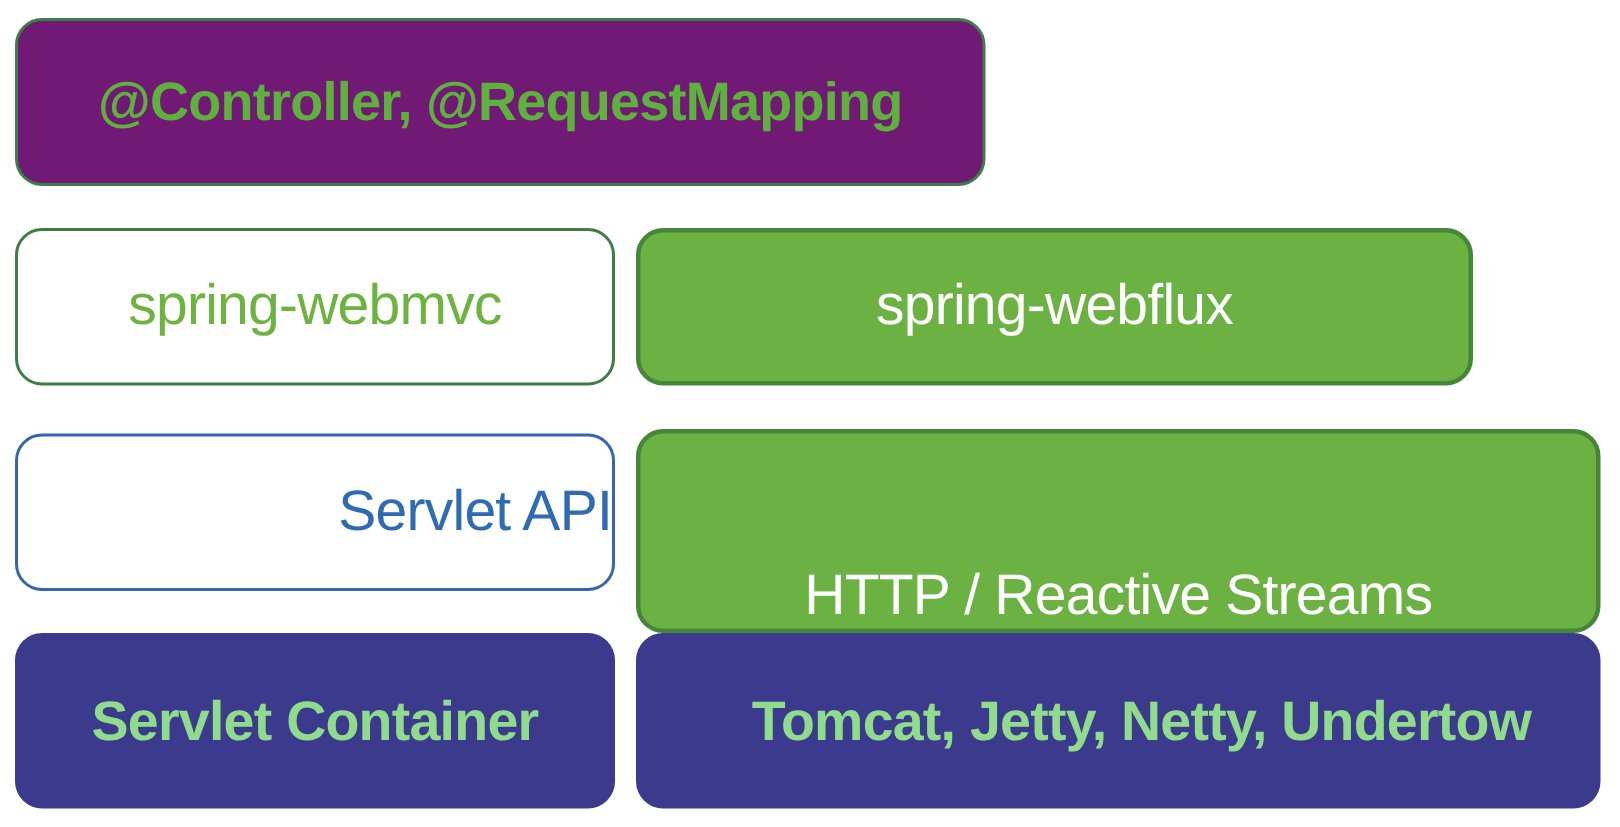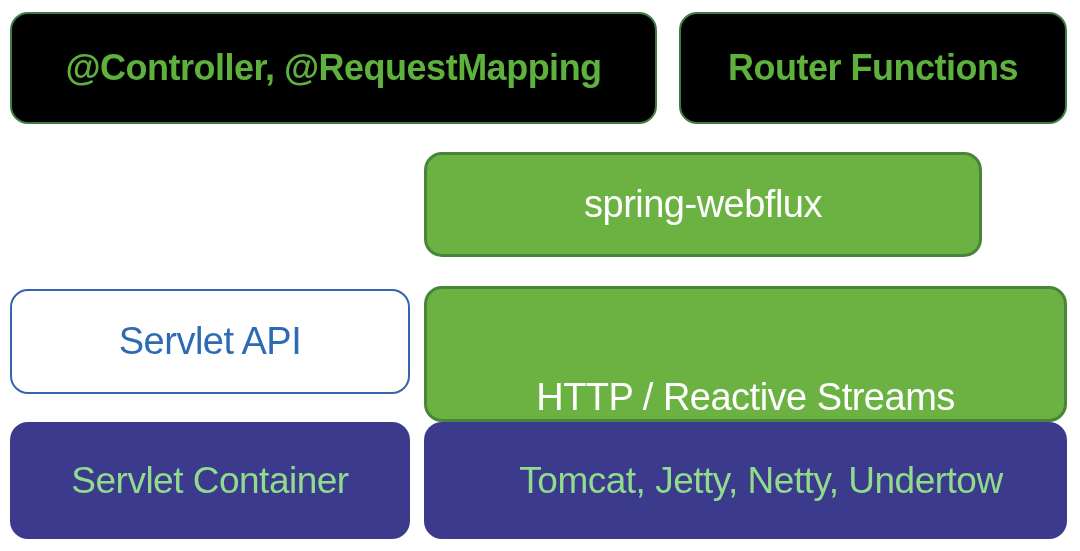--- a/index.html
+++ b/index.html
@@ -20,21 +20,21 @@
     border-radius: 18px;
     display: flex;
     align-items: center;
     justify-content: center;
     box-sizing: border-box;
     text-align: center;
     letter-spacing: -0.5px;
   }
   
   .outline-green-bold {
-    background: #000000;
+    background: #701a75;
     border: 2.5px solid #3d7d46;
     color: #5db13c;
     font-weight: bold;
     font-size: 36px;
   }
   .outline-green {
     background: #ffffff;
     border: 2.5px solid #3d7d46;
     color: #6db33f;
     font-weight: normal;
@@ -51,47 +51,47 @@
     background: #6bb243;
     border: 3px solid #47863a;
     color: #ffffff;
     font-weight: normal;
     font-size: 38px;
   }
   .fill-indigo {
     background: #3b3a8d;
     border: none;
     color: #90dc8c;
-    font-weight: normal;
+    font-weight: bold;
     font-size: 37px;
   }
   
   .pos-r1-left  { left: 10px;  top: 12px;  width: 647px; height: 112px; }
   .pos-r1-right { left: 679px; top: 12px;  width: 388px; height: 112px; }
   .pos-r2-left  { left: 10px;  top: 152px; width: 400px; height: 105px; }
   .pos-r2-right { left: 424px; top: 152px; width: 558px; height: 105px; }
-  .pos-r3-left  { left: 10px;  top: 289px; width: 400px; height: 105px; }
+  .pos-r3-left  { left: 10px;  top: 289px; width: 400px; height: 105px; justify-content: flex-end; }
   .pos-r3-right { left: 424px; top: 286px; width: 643px; height: 136px; align-items: flex-end; }
   .pos-r4-left  { left: 10px;  top: 422px; width: 400px; height: 117px; }
   .pos-r4-right { left: 424px; top: 422px; width: 643px; height: 117px; padding-left: 31px; }
   .box-label { display: inline-block; }
 </style>
 </head>
 <body>
 
 <div class="canvas">
 
   <div class="box outline-green-bold pos-r1-left">
     <span class="box-label">@Controller, @RequestMapping</span>
   </div>
 
-  <div class="box outline-green-bold pos-r1-right">
-    <span class="box-label">Router Functions</span>
+
+  <div class="box outline-green pos-r2-left">
+    <span class="box-label">spring-webmvc</span>
   </div>
-
 
   <div class="box fill-green pos-r2-right">
     <span class="box-label">spring-webflux</span>
   </div>
 
   <div class="box outline-blue pos-r3-left">
     <span class="box-label">Servlet API</span>
   </div>
 
   <div class="box fill-green pos-r3-right">

